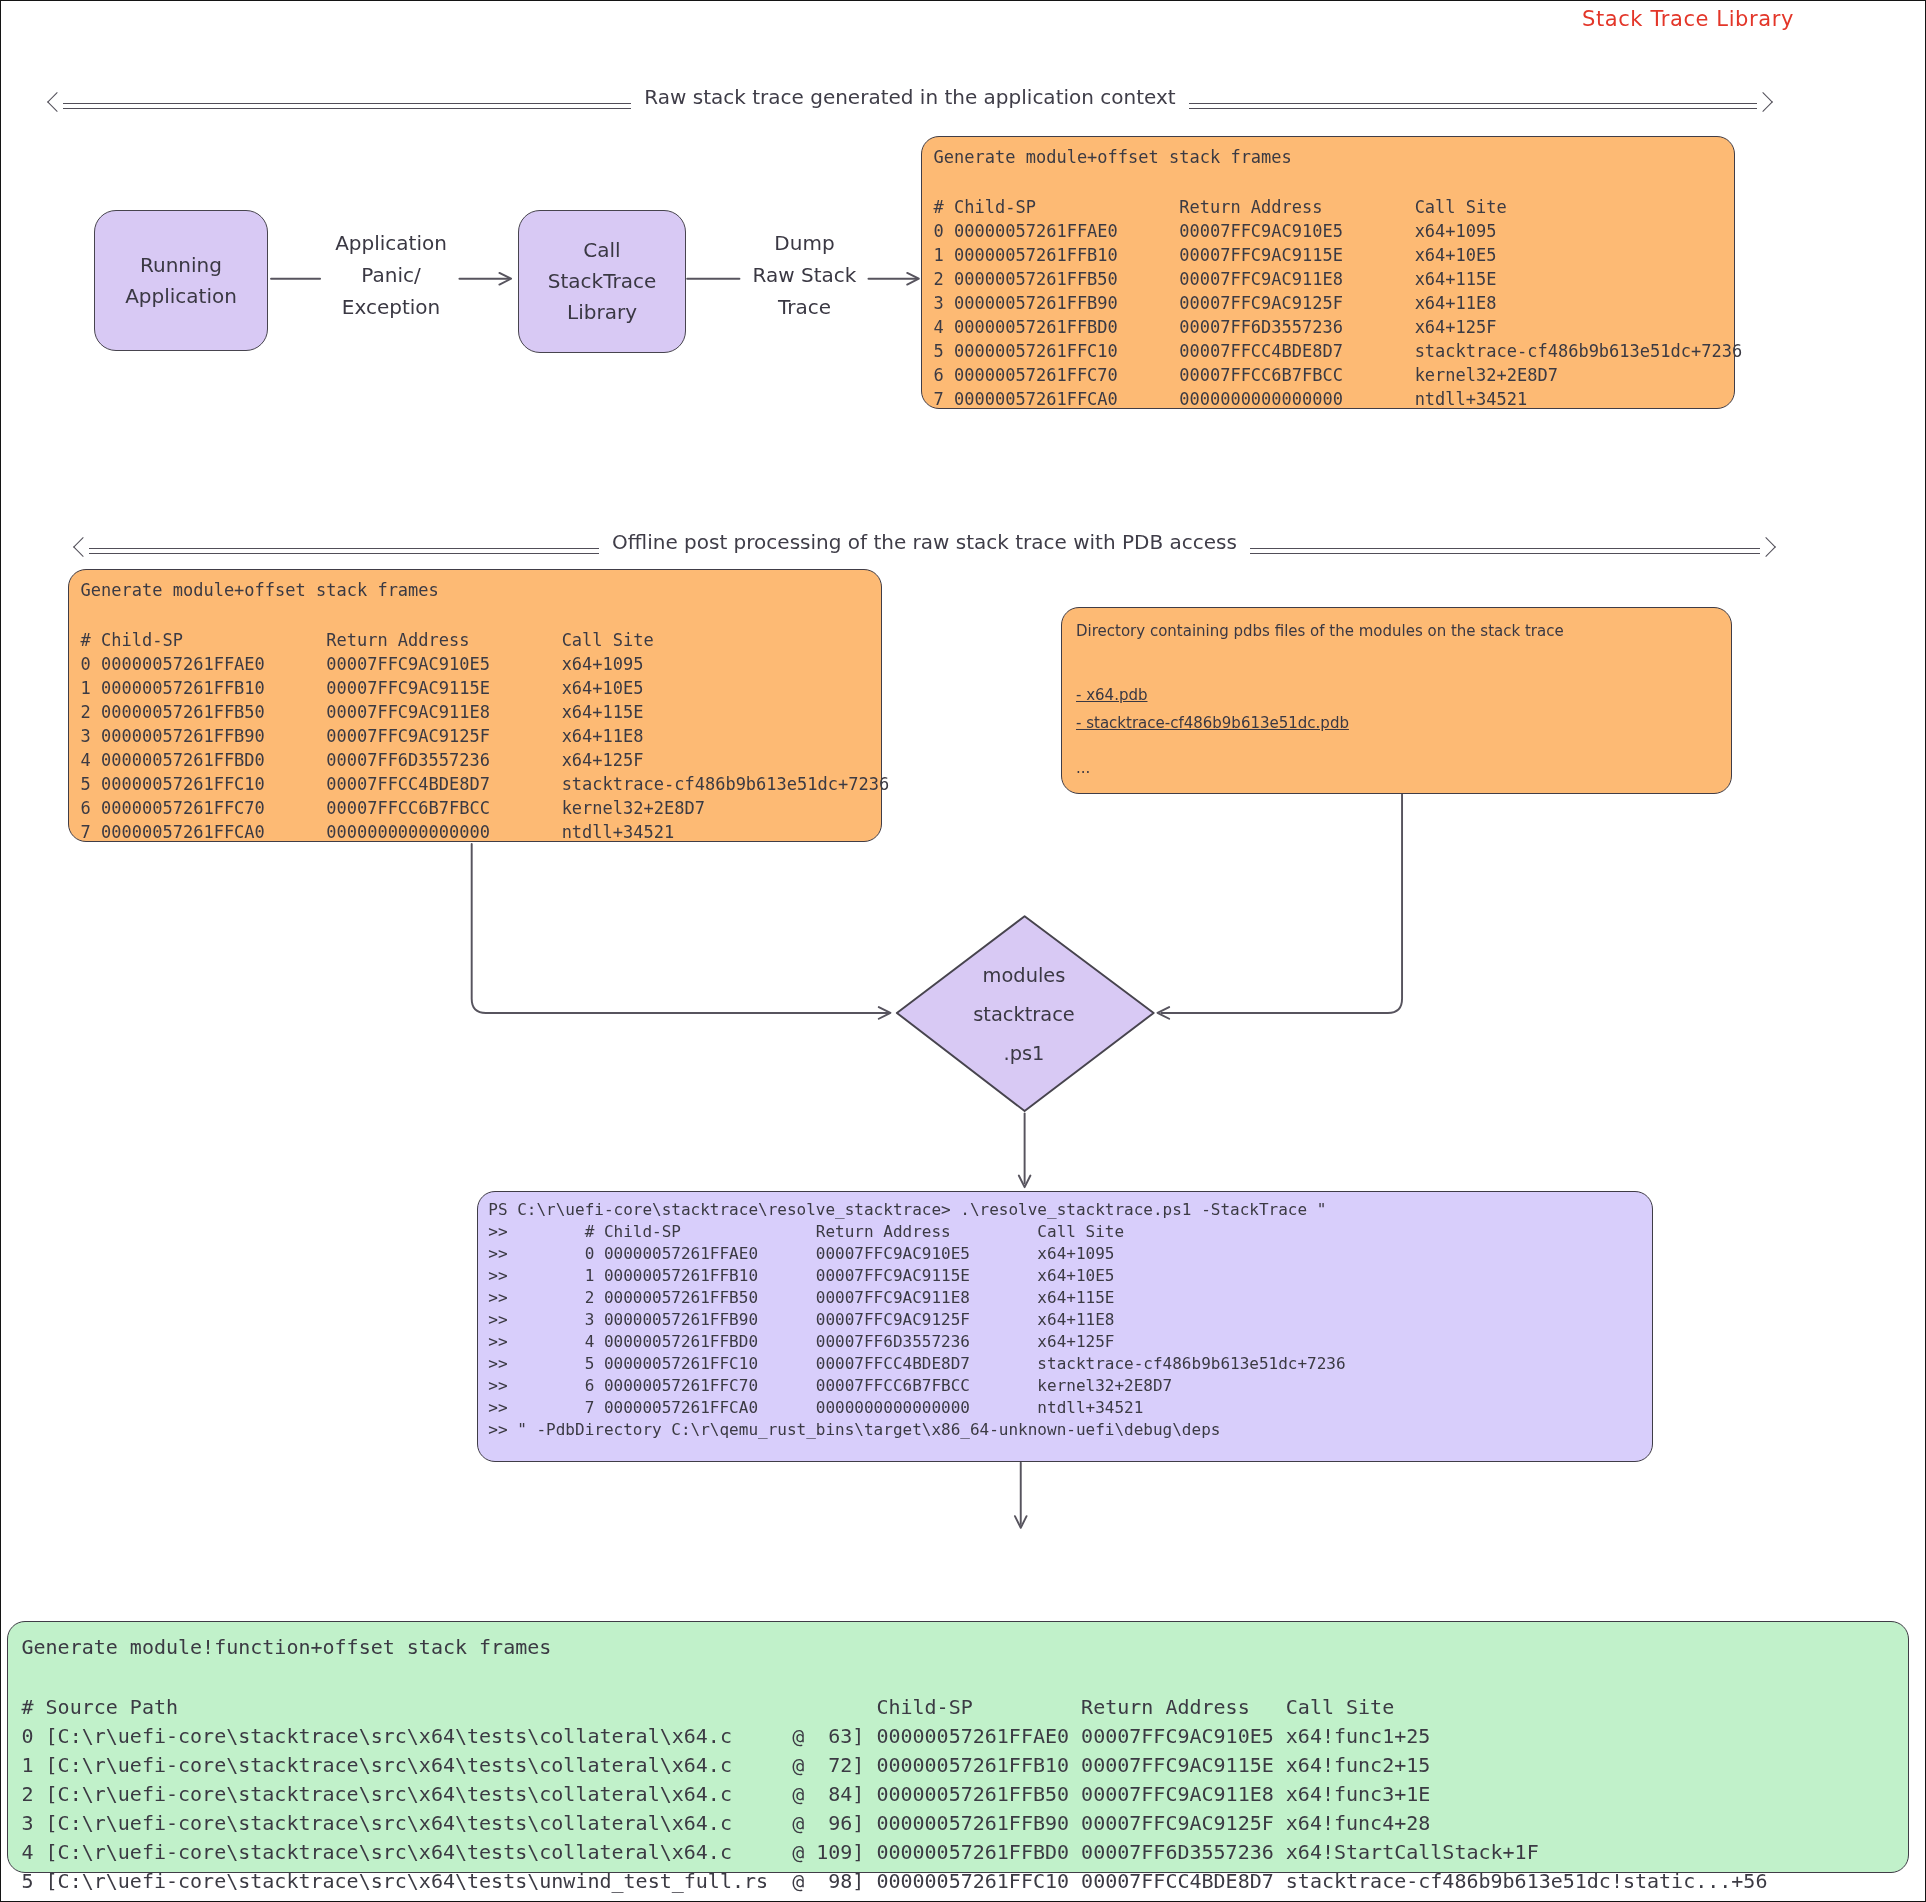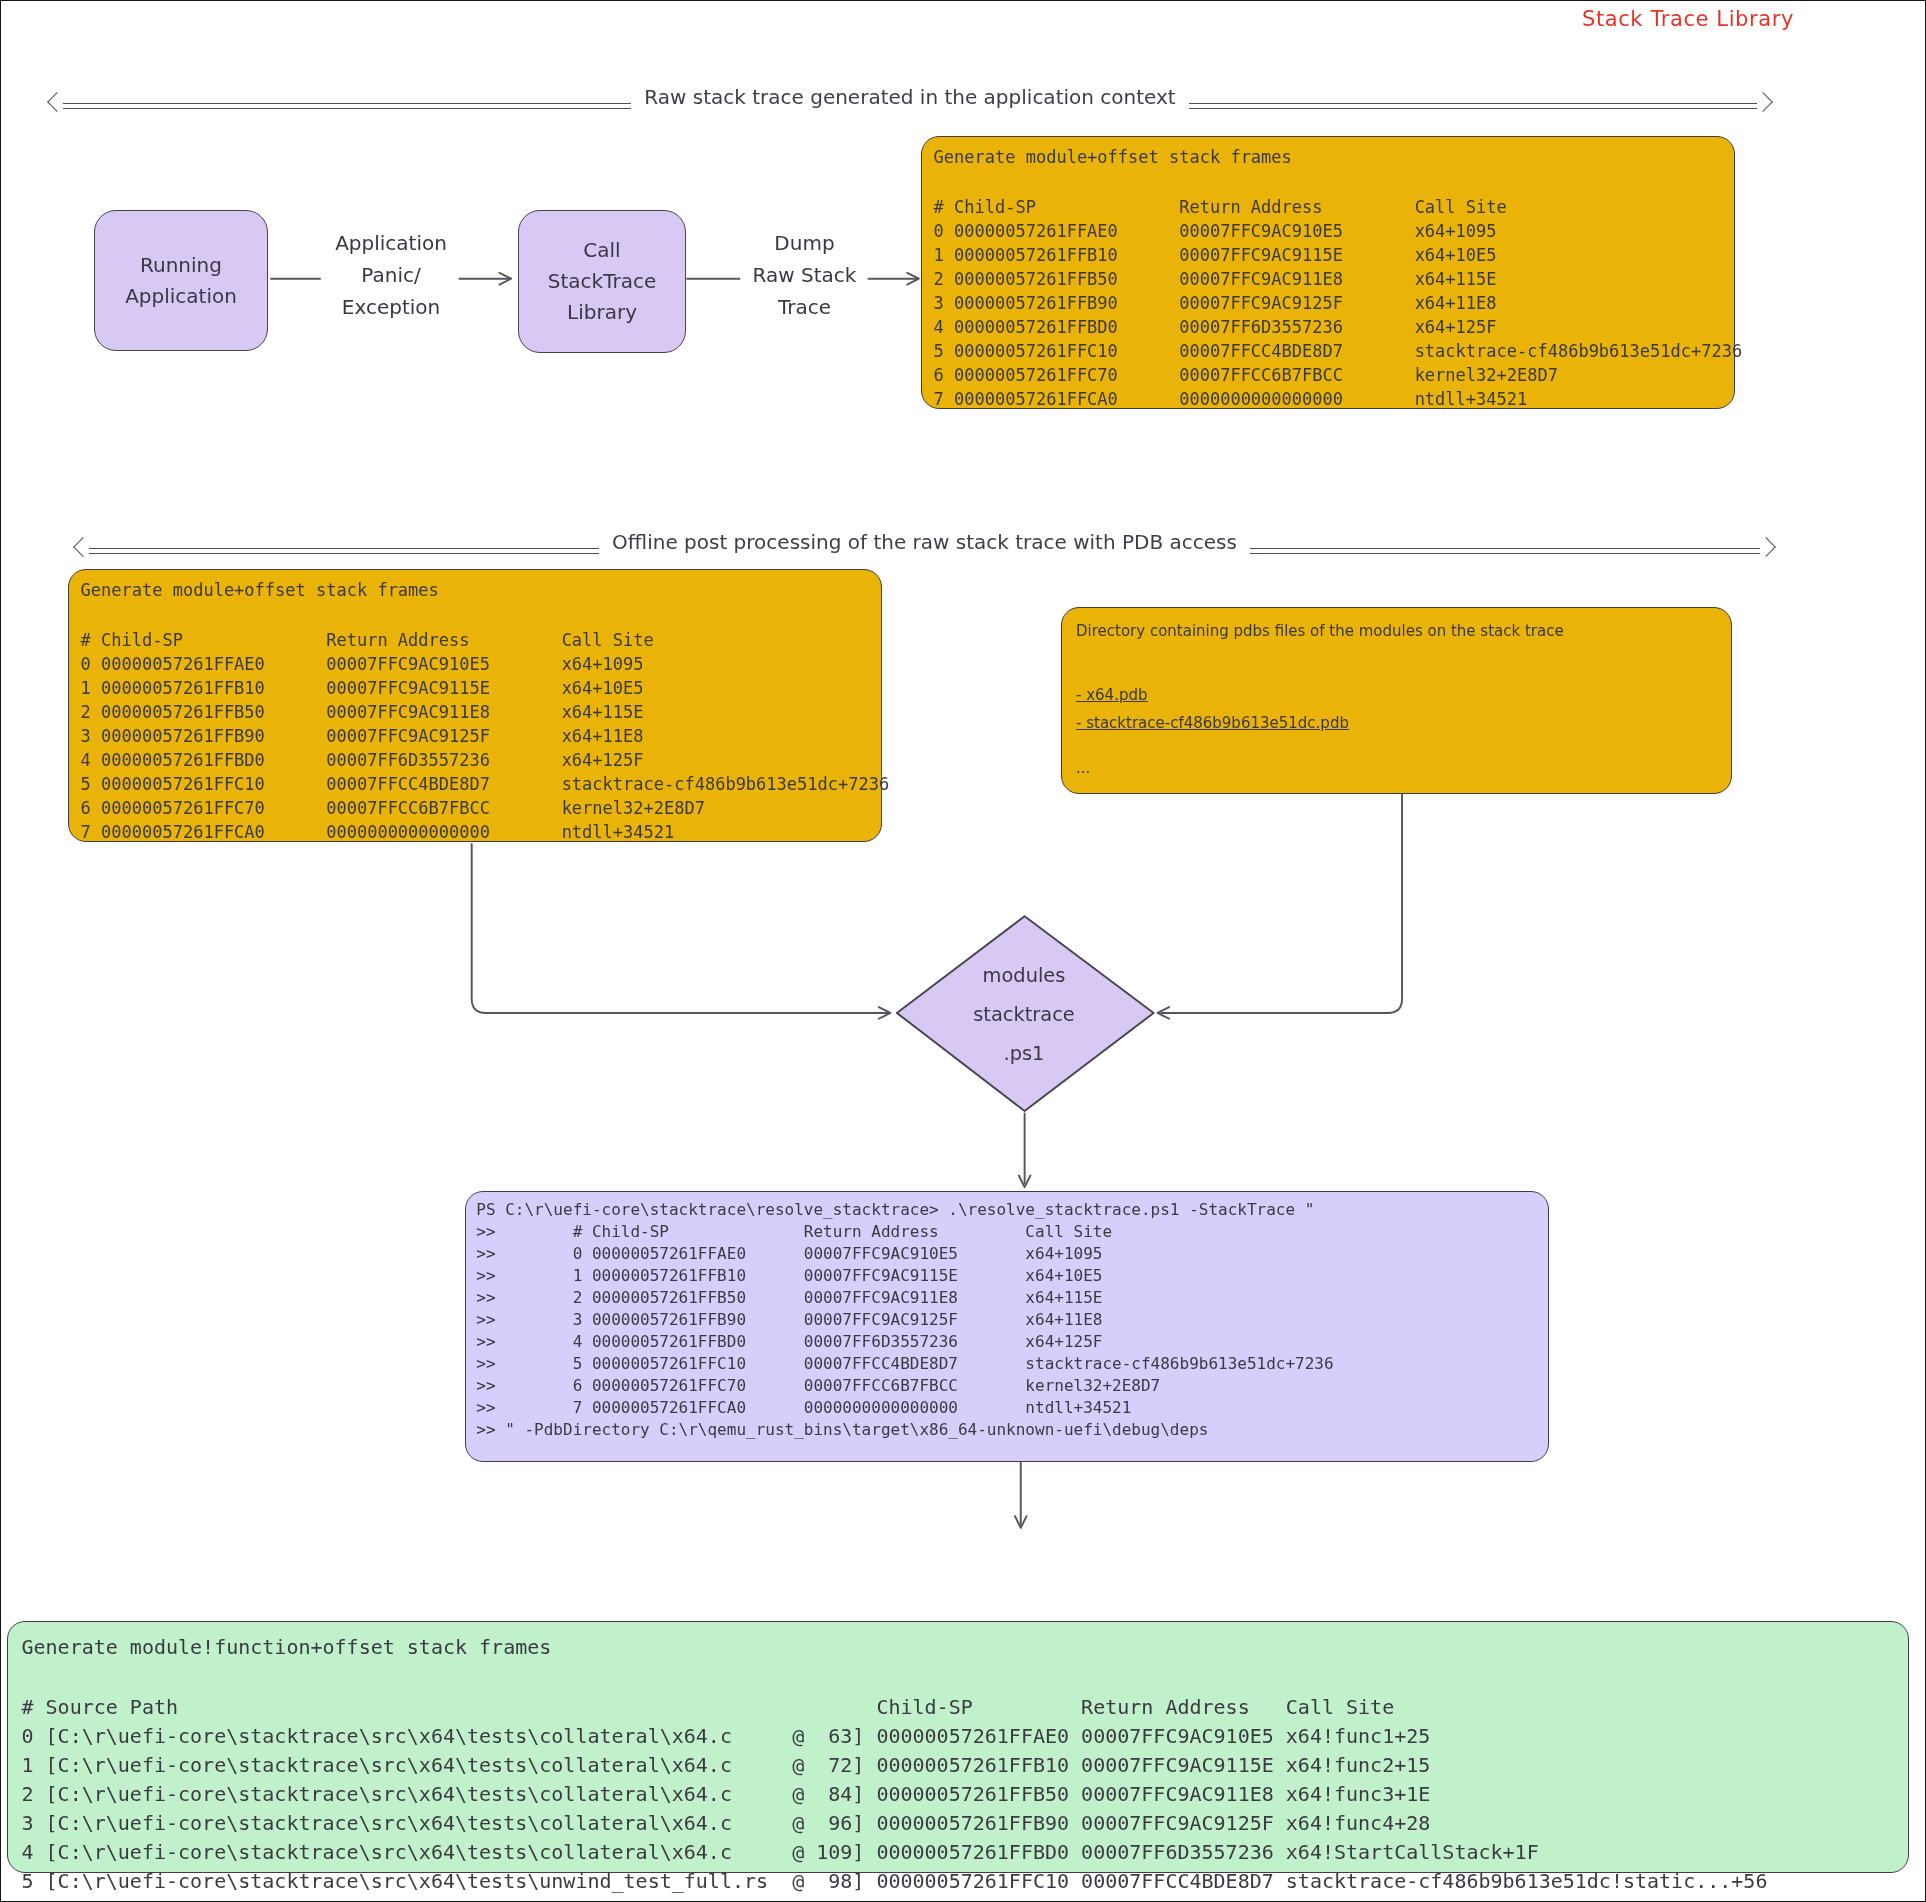--- a/index.html
+++ b/index.html
@@ -9,21 +9,21 @@
   .title{position:absolute;top:6.5px;left:0;width:1794px;text-align:right;font-size:21px;letter-spacing:0.6px;color:#e33629;z-index:5;}
   .sec-header{position:absolute;display:flex;align-items:flex-end;gap:9px;color:#3f3d48;font-size:20px;z-index:5;}
   .hline{flex:1;height:3.9px;border-top:1.3px solid #514e58;border-bottom:1.3px solid #514e58;}
   .ah{width:13px;height:13px;flex:0 0 auto;border-left:1.9px solid #514e58;border-bottom:1.9px solid #514e58;}
   .ah.l{transform:rotate(45deg);margin-right:-10.3px;}
   .ah.r{transform:rotate(225deg);margin-left:-10.3px;}
   .sec-label{white-space:nowrap;padding:0 3.9px;}
   .node{position:absolute;background:#d8c9f4;border:1.9px solid #47444e;border-radius:22px;display:flex;align-items:center;justify-content:center;text-align:center;font-size:20px;line-height:31px;white-space:pre-line;color:#3a3843;z-index:5;}
   .flow-label{position:absolute;text-align:center;font-size:20px;line-height:32px;white-space:pre-line;color:#3a3843;z-index:5;}
   .card{position:absolute;border:1.9px solid #403d47;border-radius:18px;box-sizing:border-box;z-index:5;}
-  .blue{background:#eab308;}
+  .blue{background:#fdba74;}
   .lavender{background:#d8cefb;}
   .green{background:#c1f1ca;}
   .card-title{font-family:"DejaVu Sans Mono",monospace;font-size:17px;color:#3b3a43;white-space:pre;}
   pre.mono{font-family:"DejaVu Sans Mono",monospace;color:#3b3a43;margin:0;white-space:pre;}
   .stack-card{padding:10.3px 11.6px;}
   .stack-card pre.mono{margin-top:28px;font-size:17px;line-height:24px;}
   .pdb-card{padding:9px 14px;font-size:15px;line-height:28px;color:#3a3843;}
   .pdb-title{white-space:pre-line;}
   .pdb-items{margin-top:36px;line-height:28px;text-decoration:underline;}
   .pdb-more{margin-top:17px;}
@@ -132,21 +132,21 @@
       <div>- x64.pdb</div>
       <div>- stacktrace-cf486b9b613e51dc.pdb</div>
     </div>
   <div class="pdb-more">...</div>
 </div>
 
 <div class="diamond-label">modules
 stacktrace
 .ps1</div>
 
-<div class="card lavender ps-card" style="left:465px;top:1191px;width:1084px;height:271px;">
+<div class="card lavender ps-card" style="left:477px;top:1191px;width:1176px;height:271px;">
   <pre class="mono">PS C:\r\uefi-core\stacktrace\resolve_stacktrace&gt; .\resolve_stacktrace.ps1 -StackTrace "
 &gt;&gt;        # Child-SP              Return Address         Call Site
 &gt;&gt;        0 00000057261FFAE0      00007FFC9AC910E5       x64+1095
 &gt;&gt;        1 00000057261FFB10      00007FFC9AC9115E       x64+10E5
 &gt;&gt;        2 00000057261FFB50      00007FFC9AC911E8       x64+115E
 &gt;&gt;        3 00000057261FFB90      00007FFC9AC9125F       x64+11E8
 &gt;&gt;        4 00000057261FFBD0      00007FF6D3557236       x64+125F
 &gt;&gt;        5 00000057261FFC10      00007FFCC4BDE8D7       stacktrace-cf486b9b613e51dc+7236
 &gt;&gt;        6 00000057261FFC70      00007FFCC6B7FBCC       kernel32+2E8D7
 &gt;&gt;        7 00000057261FFCA0      0000000000000000       ntdll+34521

